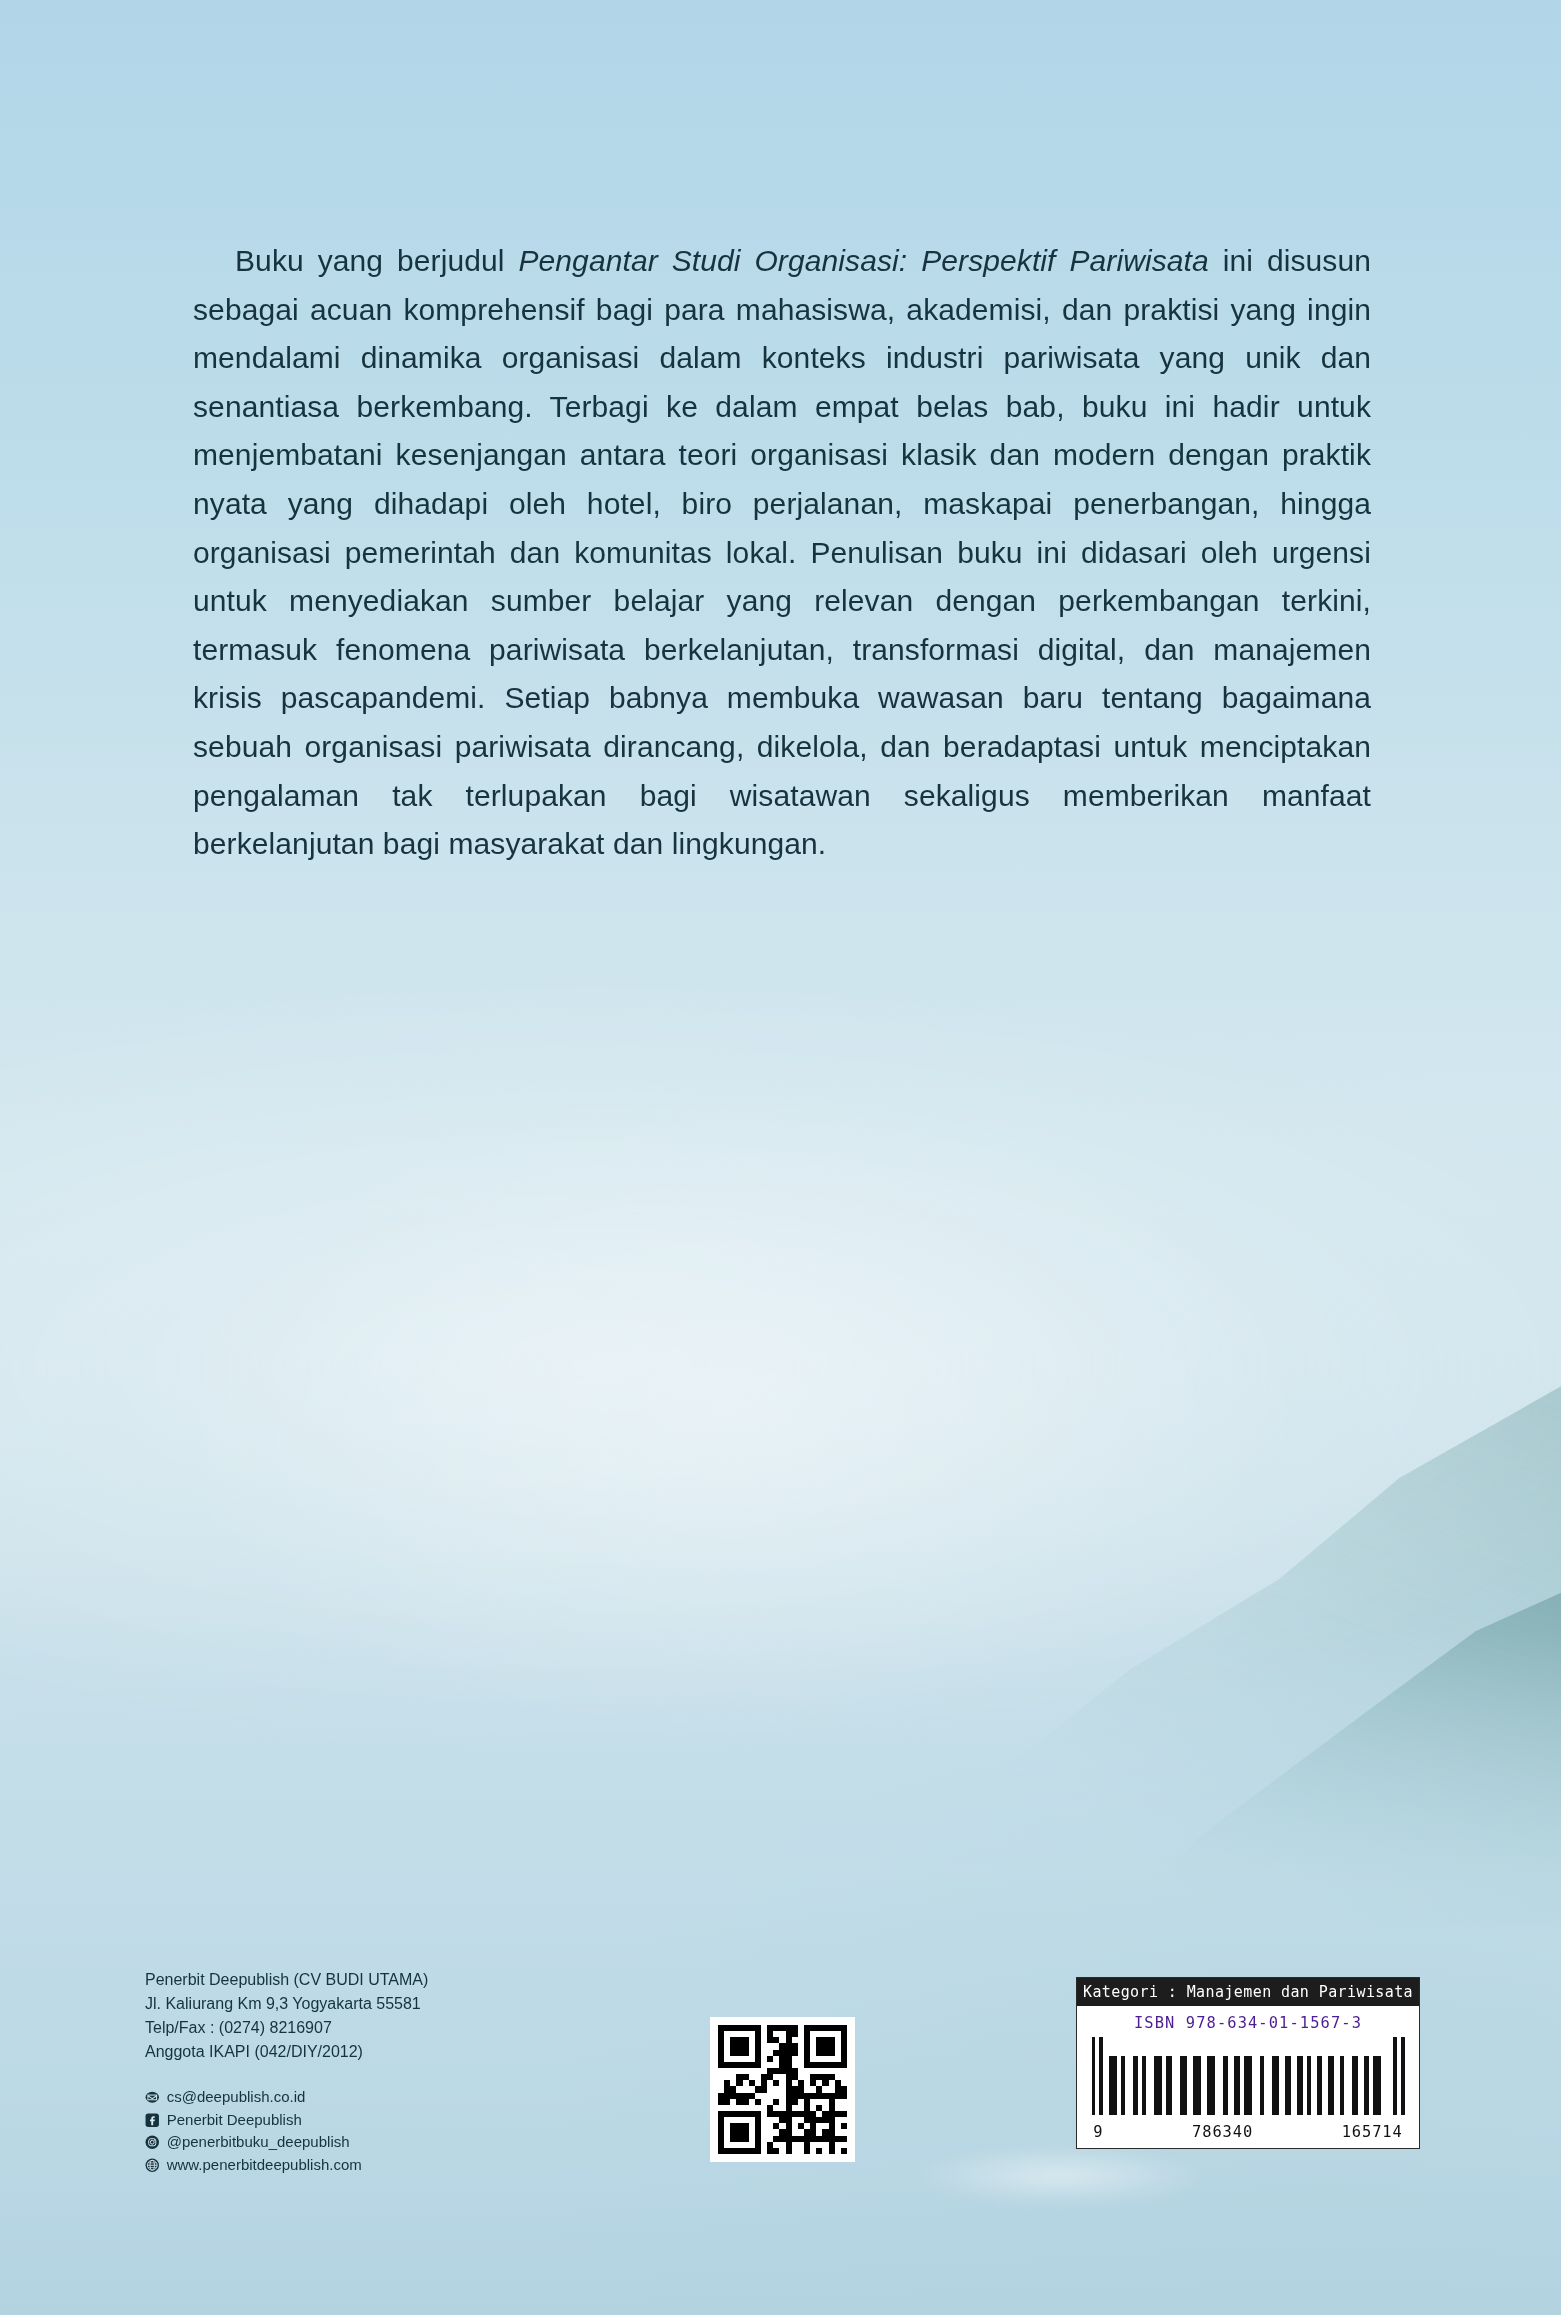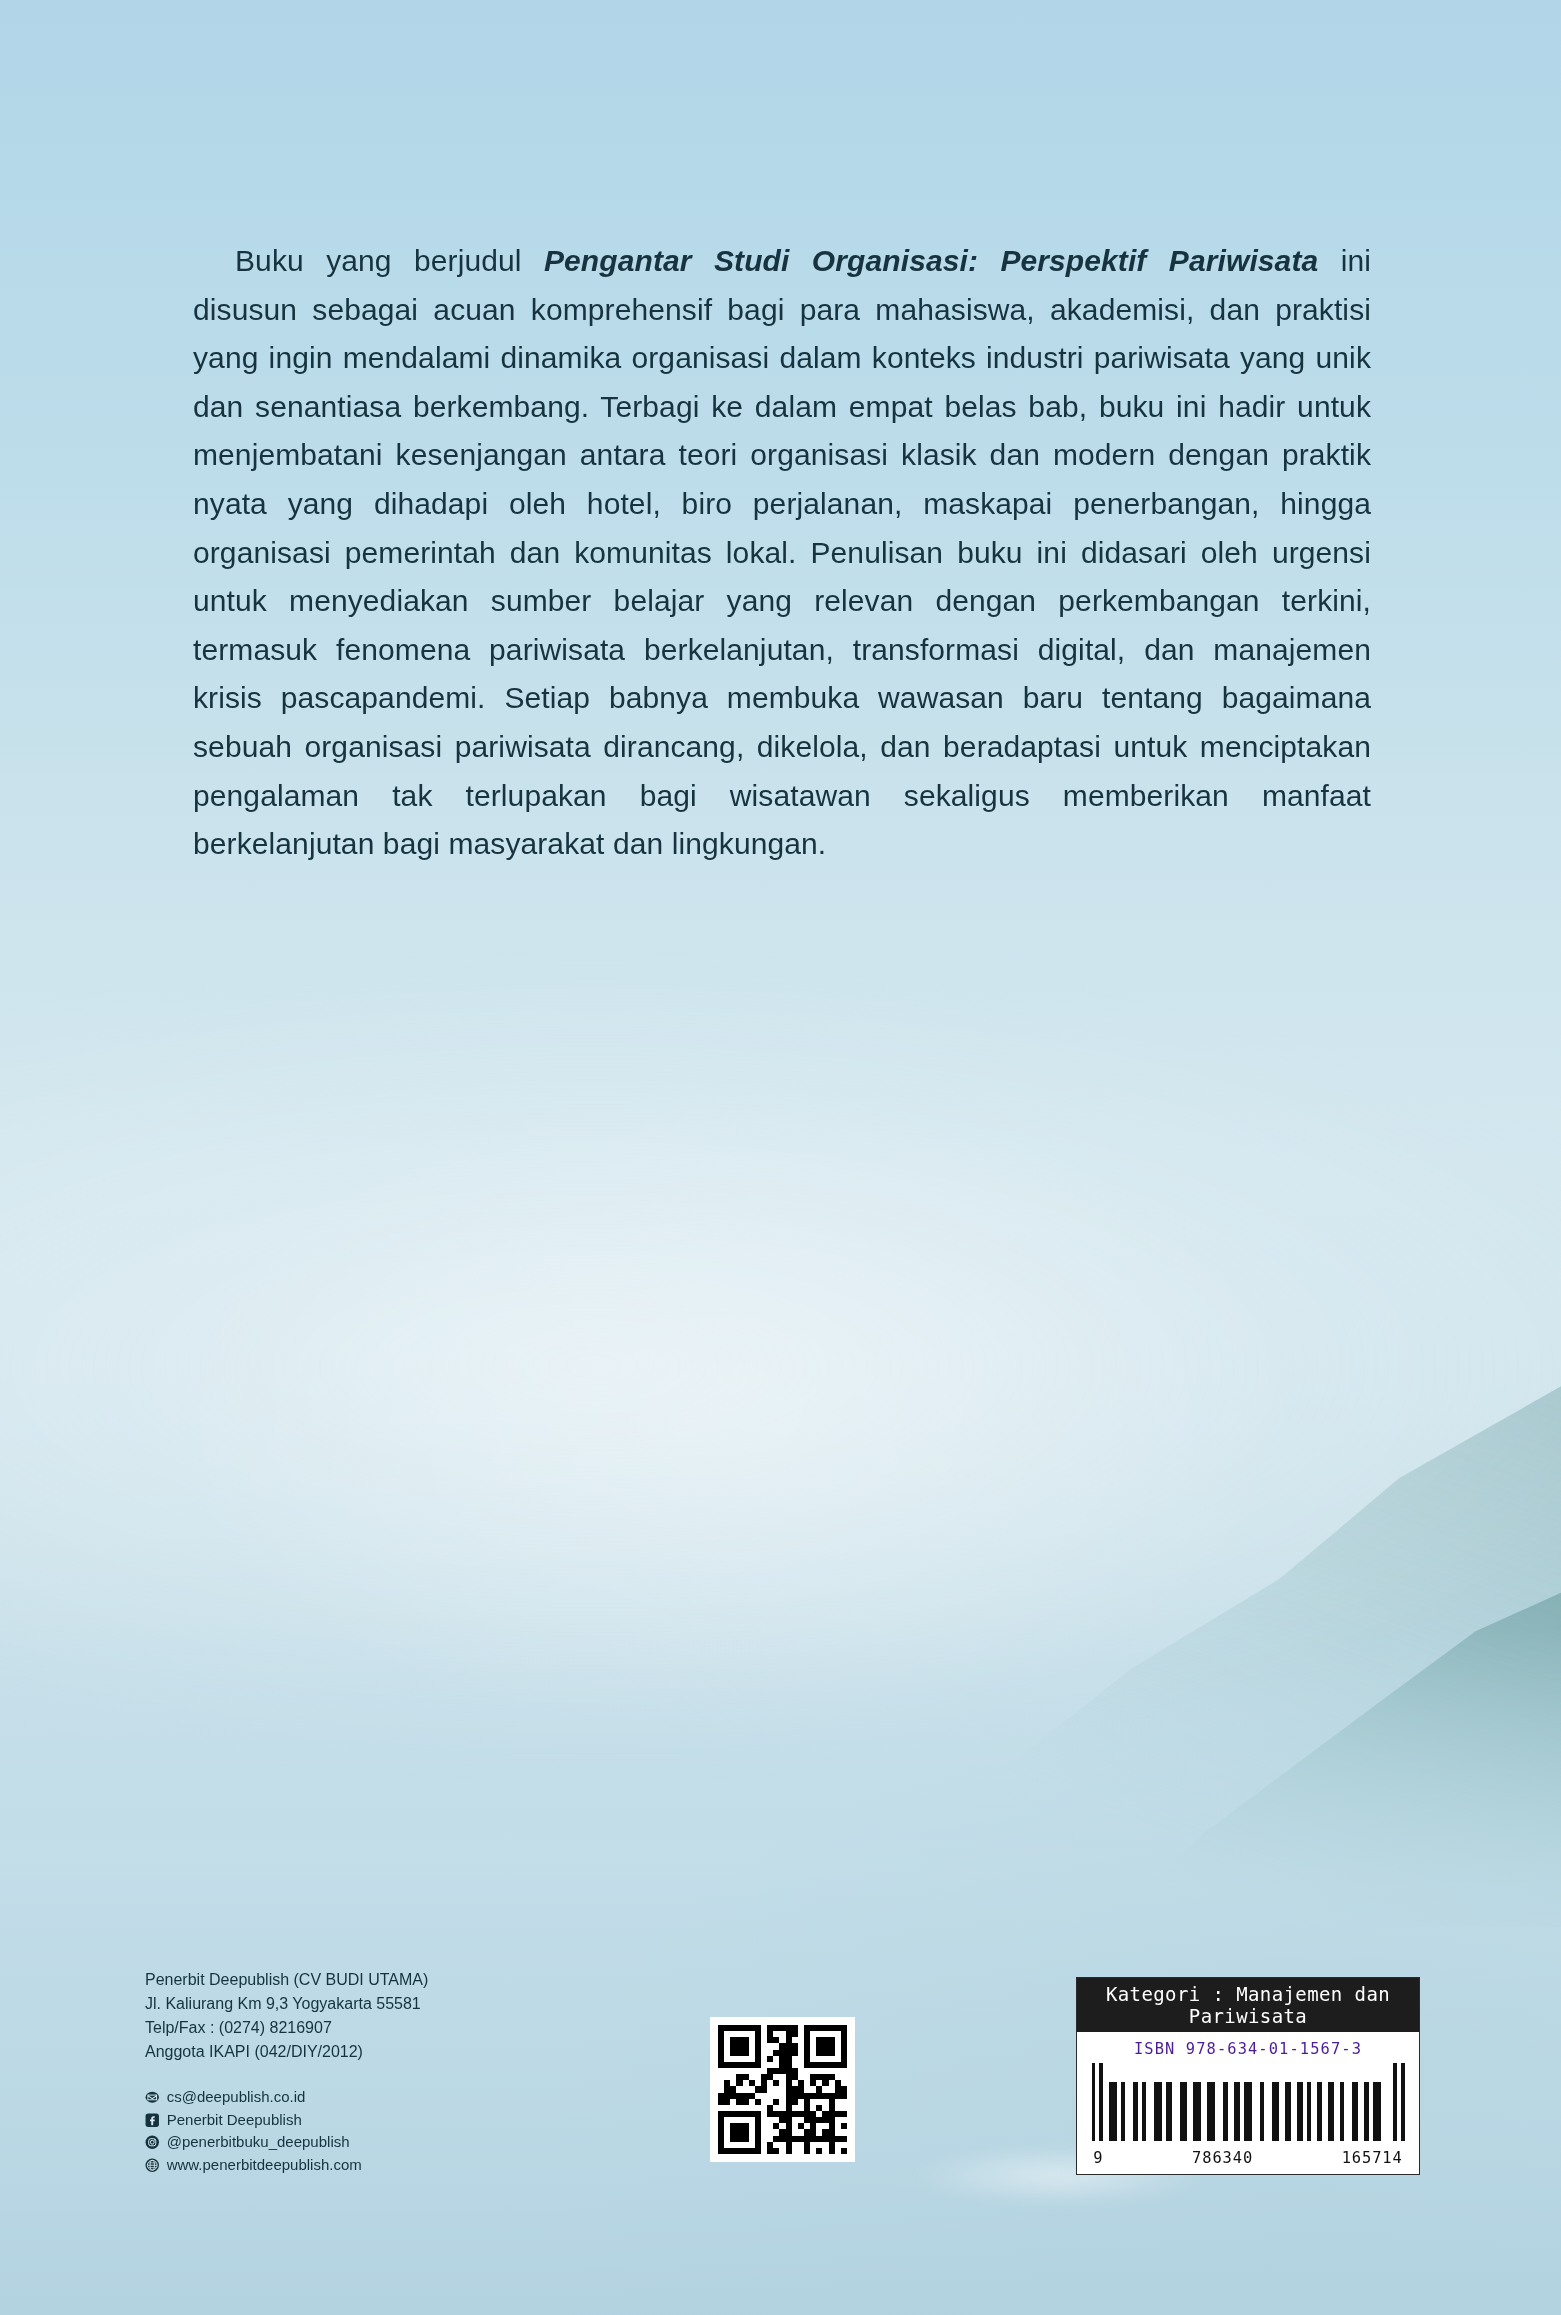--- a/index.html
+++ b/index.html
@@ -96,21 +96,21 @@
     font-size: 30px;
     line-height: 1.62;
     text-align: justify;
     text-justify: inter-word;
     letter-spacing: 0.1px;
   }
   .blurb .lead {
     display: inline;
   }
   .blurb .title-em {
-    font-weight: bold;
+    font-weight: normal;
     font-style: italic;
   }
   .blurb .indent {
     display: inline-block;
     width: 42px;
   }
 
   
   .publisher {
     position: absolute;
@@ -172,21 +172,21 @@
     top: 1977px;
     width: 344px;
     background: #ffffff;
     border: 0.9px solid #2a2a2a;
     box-sizing: border-box;
     font-family: "DejaVu Sans Mono", monospace;
   }
   .isbn-cat {
     background: #1d1d1d;
     color: #ffffff;
-    font-size: 19px;
+    font-size: 15px;
     letter-spacing: 0.4px;
     text-align: center;
     padding: 5.4px 3.6px 4.5px;
   }
   .isbn-num {
     color: #4c1d95;
     font-size: 15.4px;
     letter-spacing: 1.1px;
     text-align: center;
     padding: 8.1px 0 5.4px;

